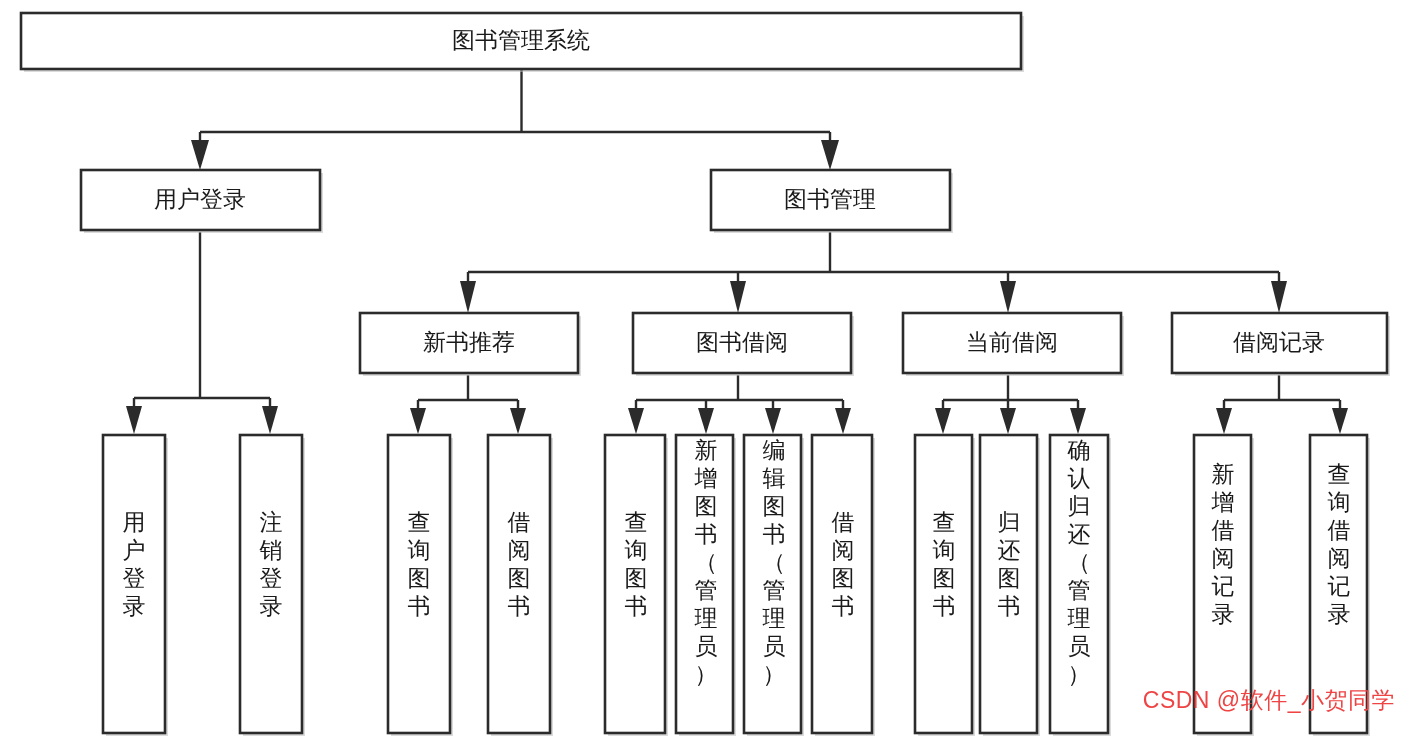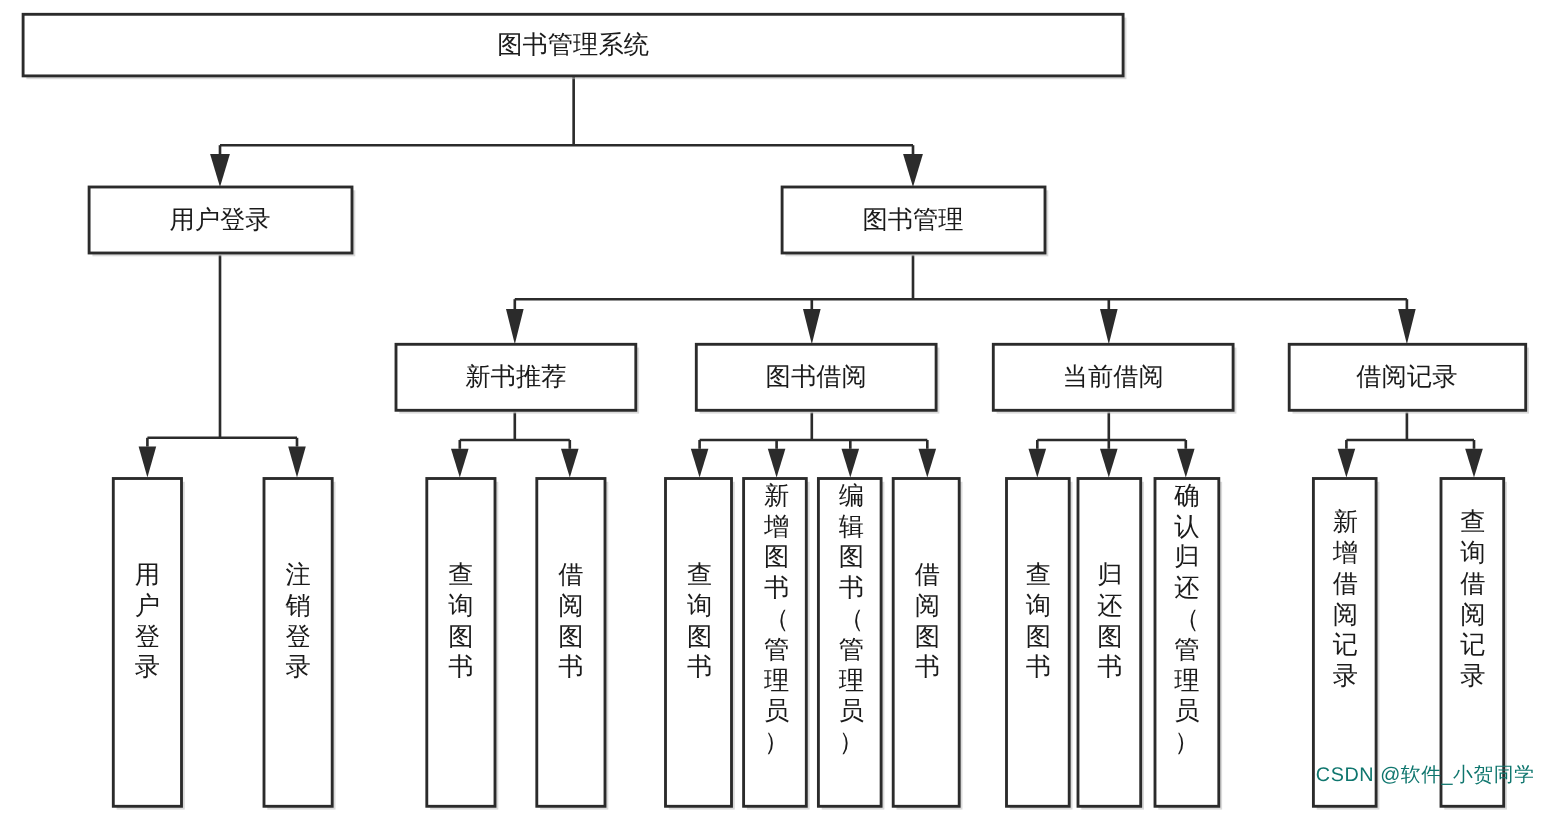--- a/index.html
+++ b/index.html
@@ -55,22 +55,22 @@
     font-family: "Liberation Sans", "DejaVu Sans", sans-serif;
     font-size: 23px;
     fill: #1a1a1a;
     text-anchor: middle;
   }
   .watermark {
     position: absolute;
     right: 10px;
     bottom: 7px;
     font-family: "Liberation Sans", "DejaVu Sans", sans-serif;
-    font-size: 18px;
-    color: #0f766e;
+    font-size: 23px;
+    color: #ef4444;
     letter-spacing: 0.5px;
     white-space: nowrap;
     user-select: none;
   }
 </style>
 </head>
 <body>
 
 <div id="diagram-root">
 

